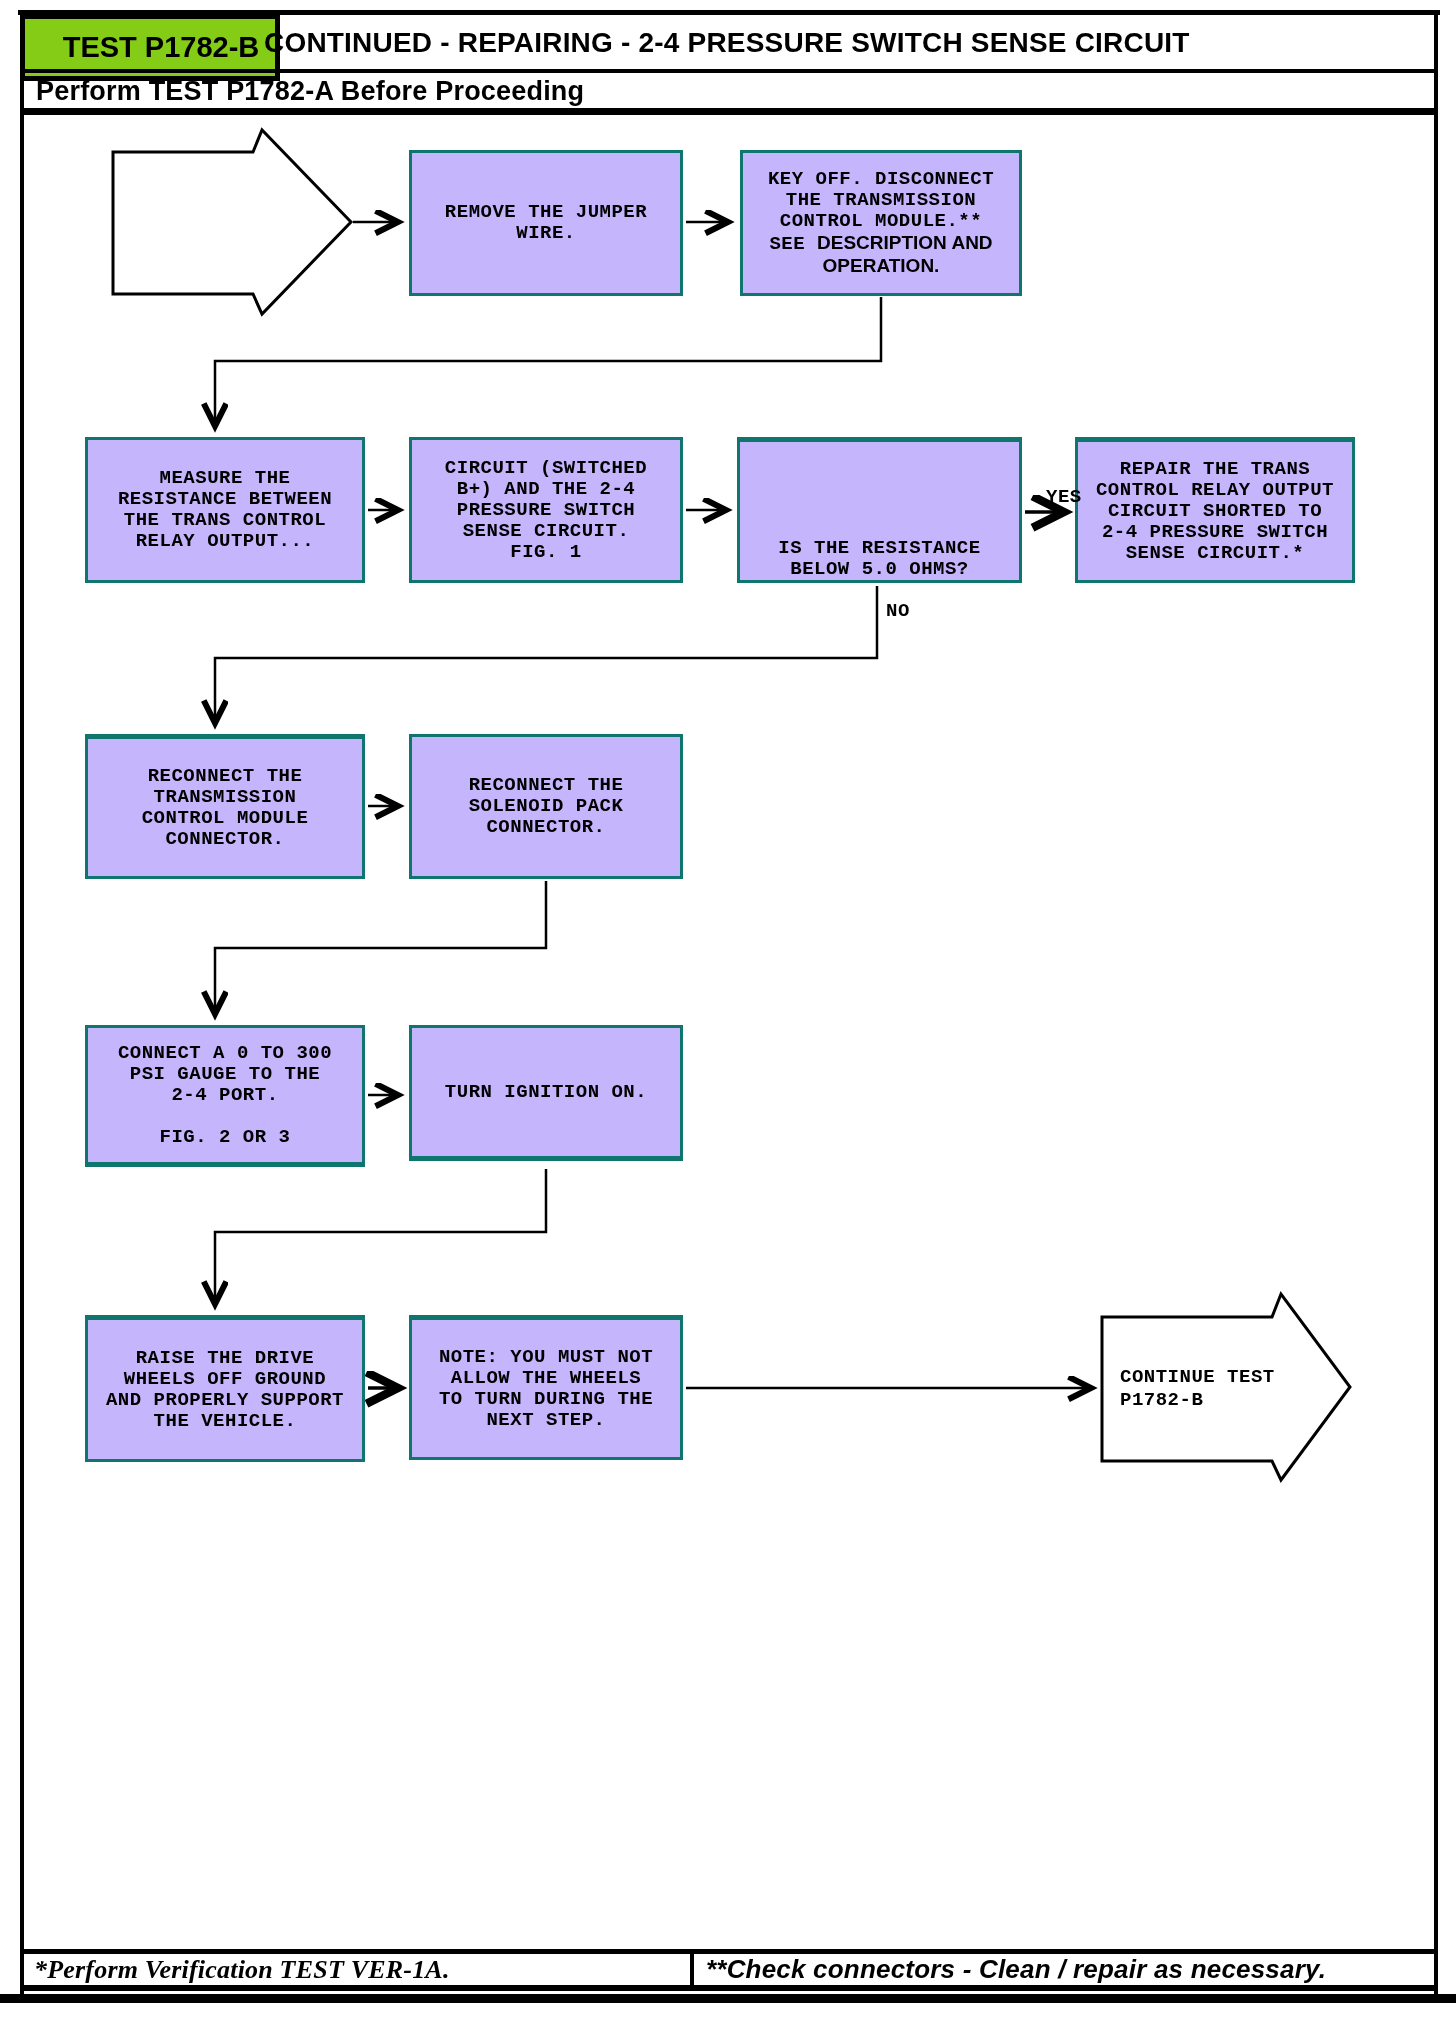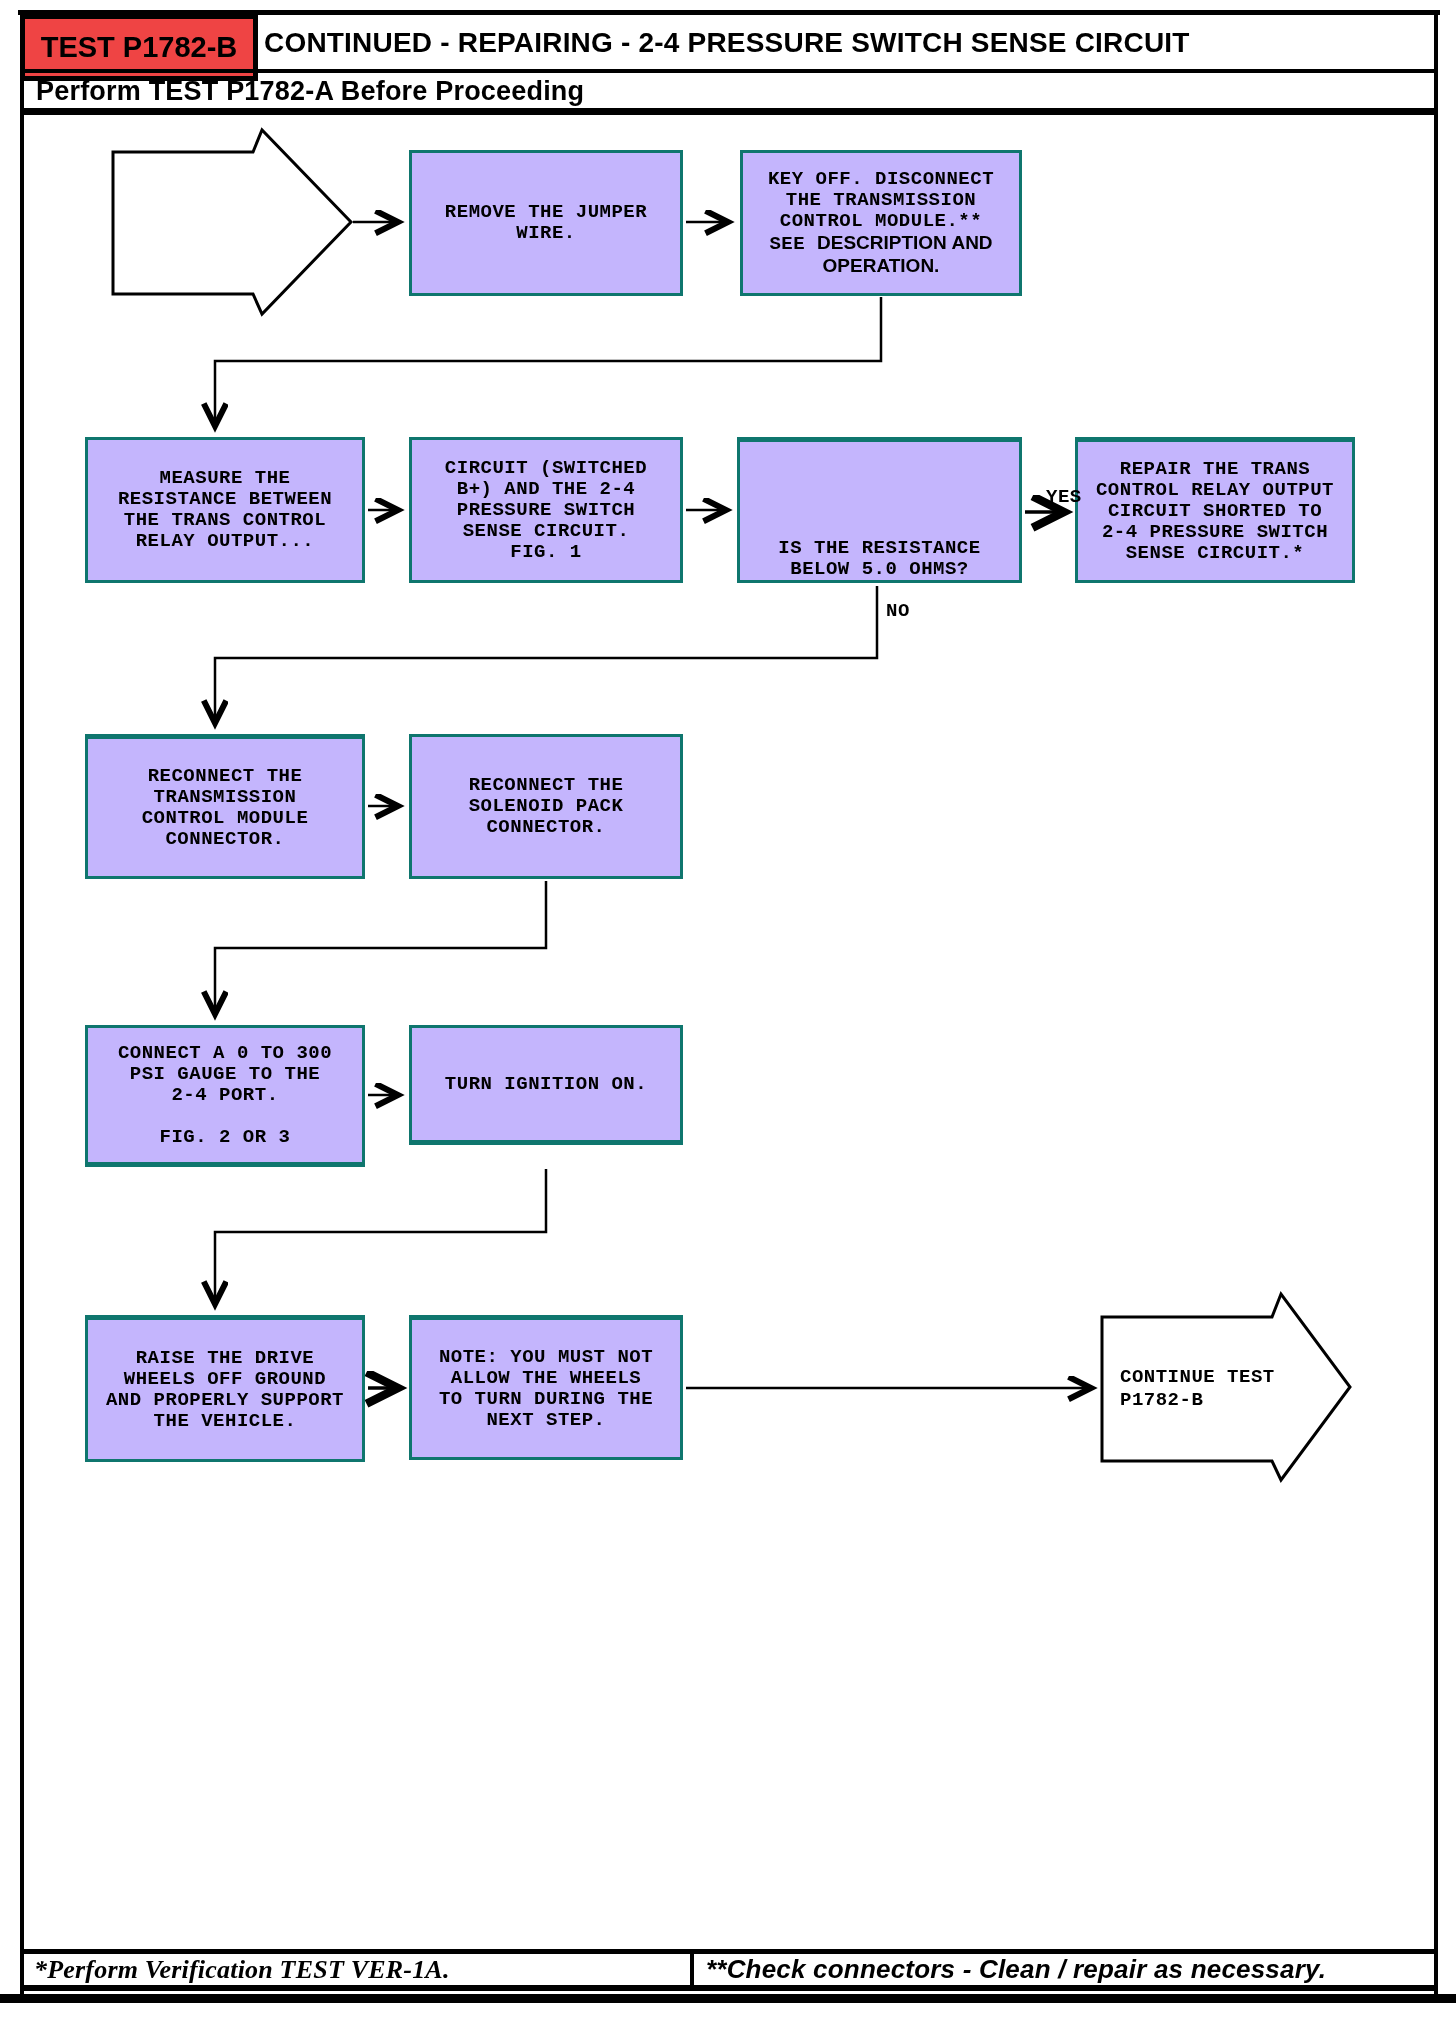--- a/index.html
+++ b/index.html
@@ -7,22 +7,22 @@
   .page{position:absolute;inset:0;background:#fff;overflow:hidden;}
 
   
   .edge{position:absolute;background:#000;}
   .edge-top{left:18px;top:10px;width:1422px;height:5px;}
   .edge-left{left:20px;top:10px;width:4px;height:1984px;}
   .edge-right{left:1434px;top:10px;width:4px;height:1984px;}
   .edge-bottom-bar{left:0px;top:1994px;width:1456px;height:9px;}
 
   
-  .test-box{position:absolute;left:20px;top:14px;width:228px;height:57px;border:5px solid #000;background:#ef4444;
-            display:flex;align-items:center;justify-content:center;font-weight:700;font-size:29px;letter-spacing:0px;}
+  .test-box{position:absolute;left:20px;top:14px;width:228px;height:57px;border:5px solid #000;background:#84cc16;
+            display:flex;align-items:center;justify-content:center;font-weight:700;font-size:29px;letter-spacing:0px;padding-left:22px;}
   .hdr-title{position:absolute;left:264px;top:14px;height:57px;display:flex;align-items:center;
              font-weight:700;font-size:28px;letter-spacing:0.2px;}
   .hdr-line1{position:absolute;left:20px;top:69px;width:1418px;height:4px;background:#000;}
   .hdr-sub{position:absolute;left:36px;top:73px;height:36px;display:flex;align-items:center;
            font-weight:700;font-size:27px;letter-spacing:0.2px;}
   .hdr-rule{position:absolute;left:20px;top:108px;width:1418px;height:7px;background:#000;}
 
   
   svg.connectors{position:absolute;left:0;top:0;width:1456px;height:2030px;}
 
@@ -177,21 +177,21 @@
   <div class="fbox b-bot-thick" style="left:85px;top:1025px;width:280px;height:142px;">
     <div>
         <div class="ln">CONNECT A 0 TO 300</div>
         <div class="ln">PSI GAUGE TO THE</div>
         <div class="ln">2-4 PORT.</div>
         <div class="ln">&nbsp;</div>
         <div class="ln">FIG. 2 OR 3</div>
       </div>
   </div>
 
-  <div class="fbox b-bot-thick" style="left:409px;top:1025px;width:274px;height:120px;">
+  <div class="fbox b-bot-thick" style="left:409px;top:1025px;width:274px;height:136px;">
     <div>
         <div class="ln">TURN IGNITION ON.</div>
       </div>
   </div>
 
   <div class="fbox b-top-thick" style="left:85px;top:1315px;width:280px;height:147px;">
     <div>
         <div class="ln">RAISE THE DRIVE</div>
         <div class="ln">WHEELS OFF GROUND</div>
         <div class="ln">AND PROPERLY SUPPORT</div>

